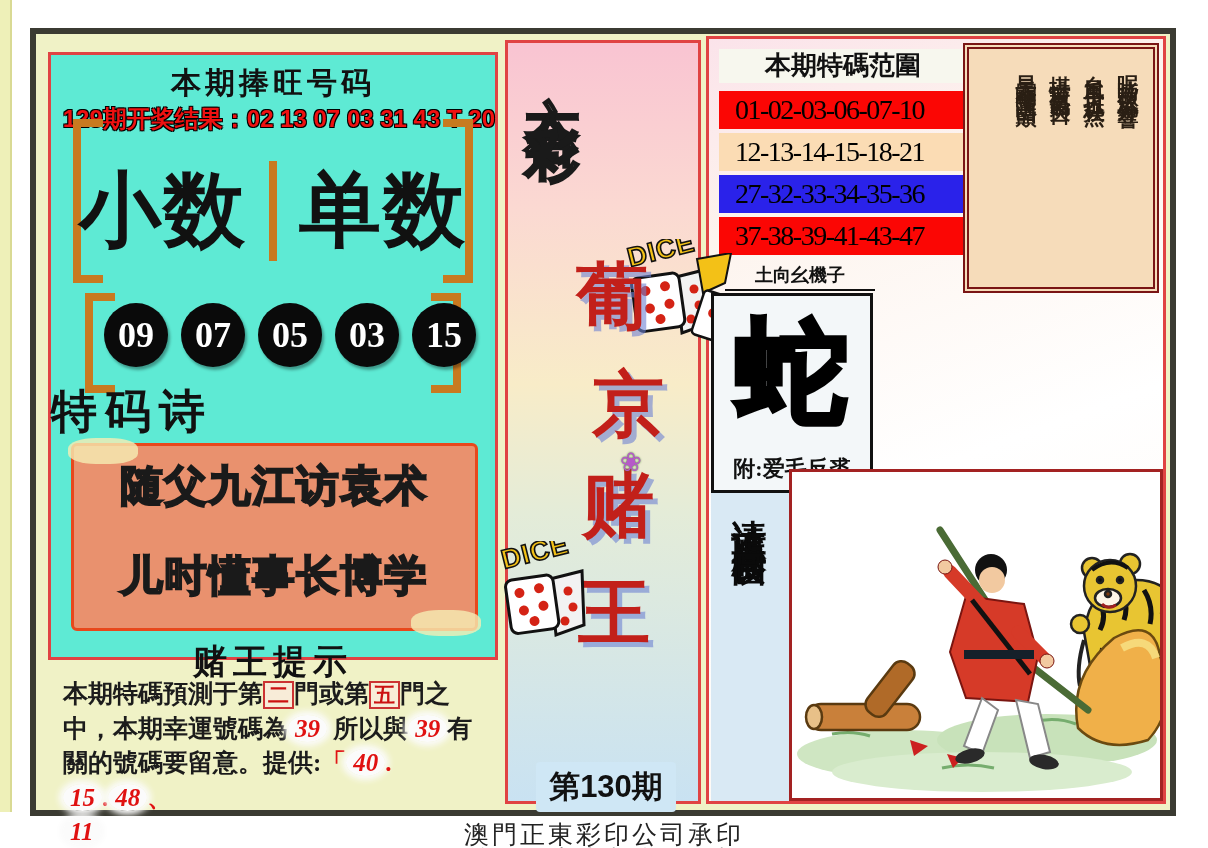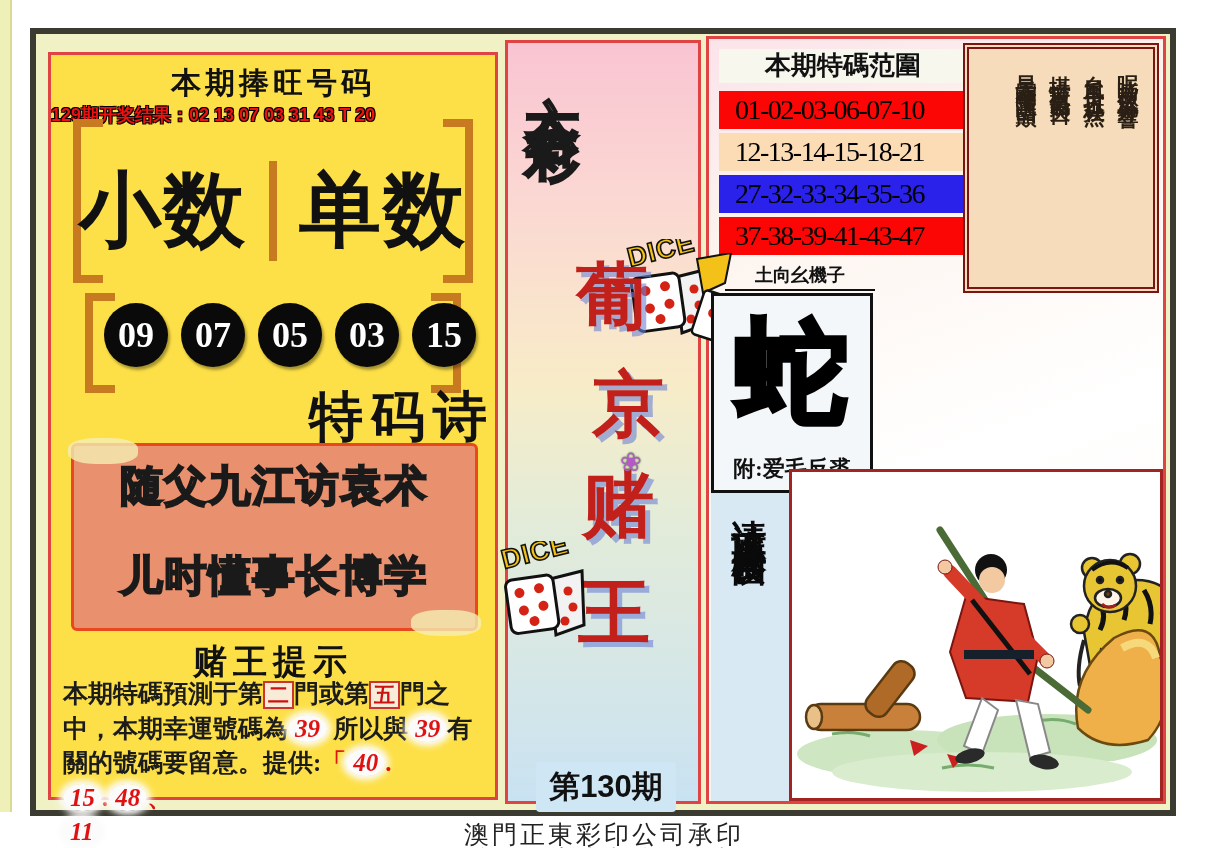--- a/index.html
+++ b/index.html
@@ -2,40 +2,40 @@
 <html><head>
 <meta charset="utf-8">
 <style>
   html,body{margin:0;padding:0;background:#fff;}
   .canvas{position:relative;width:1208px;height:848px;background:#ffffff;overflow:hidden;
           font-family:"Liberation Sans",sans-serif;color:#111;}
   .edge-strip{position:absolute;left:0;top:0;width:10px;height:812px;background:#eef0b8;border-right:2px solid #d9da94;}
   .sheet{position:absolute;left:30px;top:28px;width:1146px;height:788px;box-sizing:border-box;
          background:#f0f2c6;border:6px solid #3b3b32;}
   
-  .left-panel{position:absolute;left:12px;top:18px;width:450px;height:748px;box-sizing:border-box;
-              background:#fde047;border:3px solid #e04343;text-decoration:underline;}
+  .left-panel{position:absolute;left:12px;top:18px;width:450px;height:608px;box-sizing:border-box;
+              background:#5eead4;border:3px solid #e04343;text-decoration:underline;}
   .lp-title{position:absolute;top:8px;left:0;width:100%;text-align:center;font-size:30px;font-weight:700;letter-spacing:4px;}
-  .lp-result{position:absolute;top:48px;left:0;width:100%;text-align:left;font-size:18px;font-weight:900;
+  .lp-result{position:absolute;top:48px;left:0;width:100%;text-align:right;font-size:24px;font-weight:900;
              color:#ee1111;letter-spacing:0;
              text-shadow:1px 1px 0 #000,-1px -1px 0 #000,1px -1px 0 #000,-1px 1px 0 #000;}
   .pick-row{position:absolute;top:86px;left:0;width:100%;height:140px;display:flex;align-items:center;justify-content:center;}
   .pick{font-size:82px;font-weight:900;letter-spacing:2px;}
   .pick-div{width:8px;height:100px;background:#c87a20;margin:0 22px;}
   .brk{position:absolute;width:30px;box-sizing:border-box;}
   .brk.l{border-left:8px solid #c87a20;border-top:8px solid #c87a20;border-bottom:8px solid #c87a20;}
   .brk.r{border-right:8px solid #c87a20;border-top:8px solid #c87a20;border-bottom:8px solid #c87a20;}
   .b1l{left:22px;top:64px;height:164px;}
   .b1r{right:22px;top:64px;height:164px;}
   .b2l{left:34px;top:238px;height:100px;}
   .b2r{right:34px;top:238px;height:100px;}
   .balls-row{position:absolute;top:248px;left:0;width:100%;display:flex;justify-content:center;gap:13px;padding-left:17px;}
   .ball{width:64px;height:64px;border-radius:50%;background:#0a0a0a;color:#fff;display:flex;align-items:center;justify-content:center;
         font-family:"Liberation Serif",serif;font-size:36px;font-weight:700;box-shadow:2px 3px 3px rgba(0,0,0,.35);}
-  .lp-poem-title{position:absolute;top:326px;left:0;width:100%;text-align:right;font-size:54px;font-weight:900;letter-spacing:8px;}
+  .lp-poem-title{position:absolute;top:326px;left:0;width:100%;text-align:left;font-size:46px;font-weight:900;letter-spacing:8px;}
   .orange-box{position:absolute;top:388px;left:20px;width:407px;height:188px;box-sizing:border-box;
               background:#e9916e;border:3px solid #e8481c;border-radius:6px;}
   .orange-box:before,.orange-box:after{content:"";position:absolute;width:70px;height:26px;background:#f5edb4;opacity:.8;border-radius:40%;}
   .orange-box:before{left:-6px;top:-8px;}
   .orange-box:after{right:-6px;bottom:-8px;}
   .ob-line{position:absolute;left:0;width:100%;text-align:center;font-size:42px;font-weight:900;letter-spacing:2px;
            color:#e9916e;-webkit-text-stroke:2.2px #1a1a1a;}
   .ob-line.l1{top:12px;}
   .ob-line.l2{top:102px;}
   .tips-title{position:absolute;top:584px;left:0;width:100%;text-align:center;font-size:34px;font-weight:700;letter-spacing:6px;}

